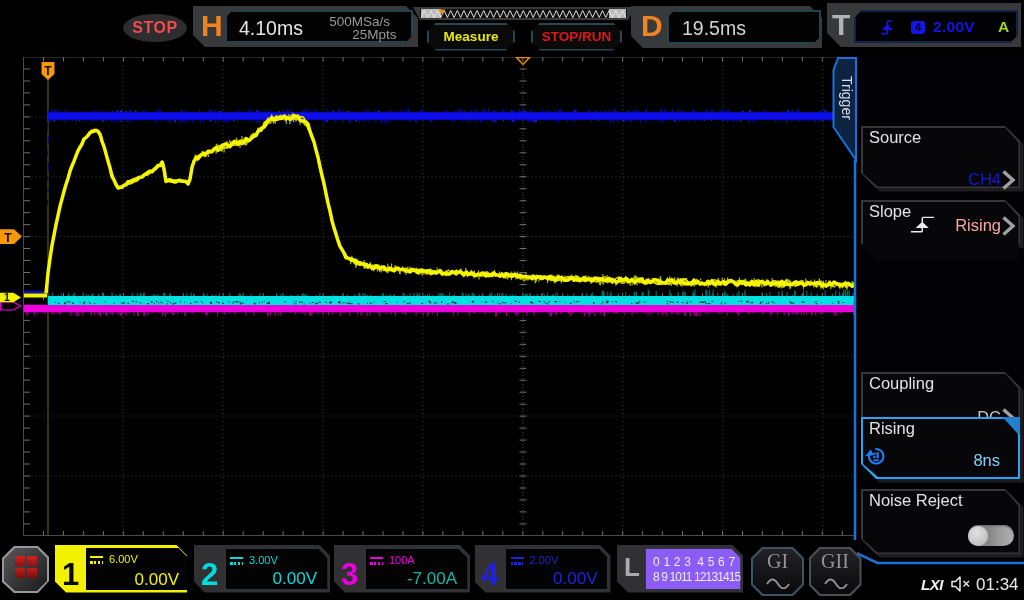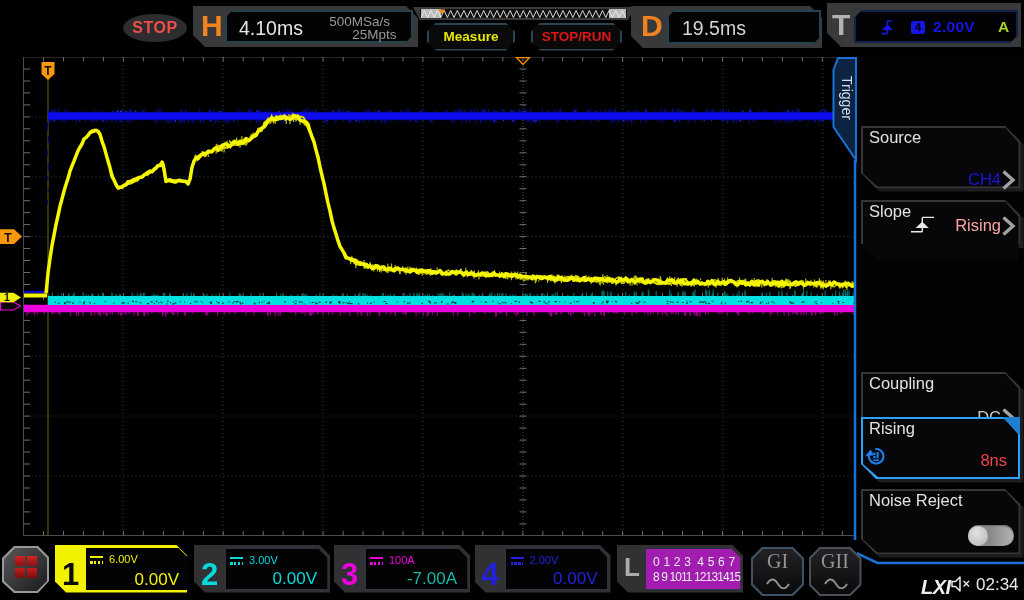--- a/index.html
+++ b/index.html
@@ -160,21 +160,21 @@
       <svg class="chev" xmlns="http://www.w3.org/2000/svg" width="15" height="20">
         <path d="M2.5 1.5 L12 10 L2.5 18.5" fill="none" stroke="#a0a0a0" stroke-width="3.4"></path>
       </svg>
     </div>
 <div class="abs menubox" style="top:417px;height:62px;">
       <div class="mb-sh" style="clip-path:polygon(0 0,144px 0,159px 15px,159px 62px,15px 62px,0 47px);"></div>
       <div class="mb-out" style="background:#2ba2f5;clip-path:polygon(0 0,144px 0,159px 15px,159px 62px,15px 62px,0 47px);"></div>
       <div class="mb-in" style="left:2px;top:2px;width:155px;height:58px;clip-path:polygon(0 0,142px 0,155px 15px,155px 58px,15px 58px,0 45px);"></div>
       <div class="abs" style="left:141px;top:0;width:18px;height:18px;background:#1f7fd0;clip-path:polygon(0 0,100% 0,100% 100%);"></div>
       <div class="mlabel">Rising</div>
-      <div class="mval" style="color:#ef4444;right:13px">8ns</div>
+      <div class="mval" style="color:#7dd3fc;right:20px">8ns</div>
       <svg class="abs" xmlns="http://www.w3.org/2000/svg" style="left:4px;bottom:13px" width="22" height="19">
 <path d="M10.2 2.0 A 7.3 7.3 0 1 1 4.6 6.0" fill="none" stroke="#1d7ef2" stroke-width="2.1"></path>
 <path d="M0.2 9.3 L8.9 8.3 L5.6 2.6 z" fill="#1d7ef2"></path>
 <rect x="8.3" y="5.6" width="2.3" height="2.3" fill="#1d7ef2"></rect>
         <rect x="8.3" y="8.9" width="2.3" height="2.3" fill="#1d7ef2"></rect>
 <rect x="11.6" y="5.0" width="2.1" height="6.4" fill="#1d7ef2"></rect>
 <rect x="8.3" y="12.4" width="5.6" height="1.7" fill="#1d7ef2"></rect>
       </svg>
     </div>
 <div class="abs menubox" style="top:489px;height:65px;">
@@ -244,38 +244,38 @@
           <i style="bottom:0;left:3.9px;width:2.6px;background:#2222dc"></i>
           <i style="bottom:0;left:7.8px;width:2.6px;background:#2222dc"></i>
           <i style="bottom:0;left:11.7px;width:1.3px;background:#2222dc"></i>
         </div>
         <div class="chline1" style="color:#2222dc">2.00V</div>
         <div class="chline2" style="color:#2222dc">0.00V</div>
       </div>
     </div>
 <div class="abs" style="left:617px;top:544.5px;width:126px;height:48px;background:#313134;clip-path:polygon(0 0,115px 0,126px 11px,126px 48px,11px 48px,0 37px);">
 <div class="abs" style="left:3px;top:7px;width:24px;font-size:26px;font-weight:bold;color:#ababab;text-align:center;">L</div>
-<div class="abs" style="left:27.5px;top:3.5px;width:96px;height:42px;background:#a21caf;border:1.5px solid #293540;clip-path:polygon(0 0,86px 0,96px 10px,96px 42px,0 42px);">
+<div class="abs" style="left:27.5px;top:3.5px;width:96px;height:42px;background:#8b5cf6;border:1.5px solid #293540;clip-path:polygon(0 0,86px 0,96px 10px,96px 42px,0 42px);">
 <div class="abs" style="left:7.5px;top:5.5px;white-space:nowrap;font-size:12px;color:#ececec;letter-spacing:0.2px;">0 1 2 3  4 5 6 7</div>
 <div class="abs" style="left:7.5px;top:20.5px;white-space:nowrap;font-size:12px;color:#ececec;letter-spacing:-0.9px;">8 9 1011 12131415</div>
 </div>
     </div>
 <div class="abs" style="left:751px;top:547px;width:53px;height:49px;background:#3e5464;clip-path:polygon(11px 0,42px 0,53px 11px,53px 38px,42px 49px,11px 49px,0 38px,0 11px);">
 <div class="abs" style="left:2px;top:2px;width:49px;height:45px;background:linear-gradient(180deg,#232327,#09090b);clip-path:polygon(10px 0,39px 0,49px 10px,49px 35px,39px 45px,10px 45px,0 35px,0 10px);"></div>
 <div class="abs" style="left:0;top:3px;width:53px;text-align:center;font-family:'Liberation Serif',serif;font-size:20px;color:#949494;">GI</div>
 <svg class="abs" style="left:14px;top:26px" width="26" height="16" xmlns="http://www.w3.org/2000/svg">
         <path d="M2 11 Q7.5 2 13 11 T24 11" fill="none" stroke="#949494" stroke-width="1.8"></path>
       </svg>
 </div>
 <div class="abs" style="left:808.5px;top:547px;width:53px;height:49px;background:#4a5056;clip-path:polygon(11px 0,42px 0,53px 11px,53px 38px,42px 49px,11px 49px,0 38px,0 11px);">
 <div class="abs" style="left:2px;top:2px;width:49px;height:45px;background:linear-gradient(180deg,#232327,#09090b);clip-path:polygon(10px 0,39px 0,49px 10px,49px 35px,39px 45px,10px 45px,0 35px,0 10px);"></div>
 <div class="abs" style="left:0;top:3px;width:53px;text-align:center;font-family:'Liberation Serif',serif;font-size:20px;color:#949494;">GII</div>
 <svg class="abs" style="left:14px;top:26px" width="26" height="16" xmlns="http://www.w3.org/2000/svg">
         <path d="M2 11 Q7.5 2 13 11 T24 11" fill="none" stroke="#949494" stroke-width="1.8"></path>
       </svg>
 </div>
-<div class="abs" style="left:921px;top:575.5px;font-size:20px;font-weight:bold;font-style:italic;color:#f0f0f0;letter-spacing:-0.5px;">LXI</div>
+<div class="abs" style="left:921px;top:575.5px;font-size:15px;font-weight:bold;font-style:italic;color:#f0f0f0;letter-spacing:-0.5px;">LXI</div>
 <svg class="abs" style="left:950px;top:575px" width="24" height="18" xmlns="http://www.w3.org/2000/svg">
 <path d="M2 6.5 h3.5 l4.5 -4.5 v14 l-4.5 -4.5 h-3.5 z" fill="none" stroke="#e8e8e8" stroke-width="1.5" stroke-linejoin="round"></path>
 <path d="M13.5 6 l5.5 5.5 M19 6 l-5.5 5.5" stroke="#e8e8e8" stroke-width="1.4"></path>
     </svg>
-<div class="abs" style="left:976px;top:575px;font-size:17px;color:#e8e8e8;">02:34</div>
+<div class="abs" style="left:976px;top:575px;font-size:17px;color:#e8e8e8;">01:34</div>
 </div>
 
 </body></html>

